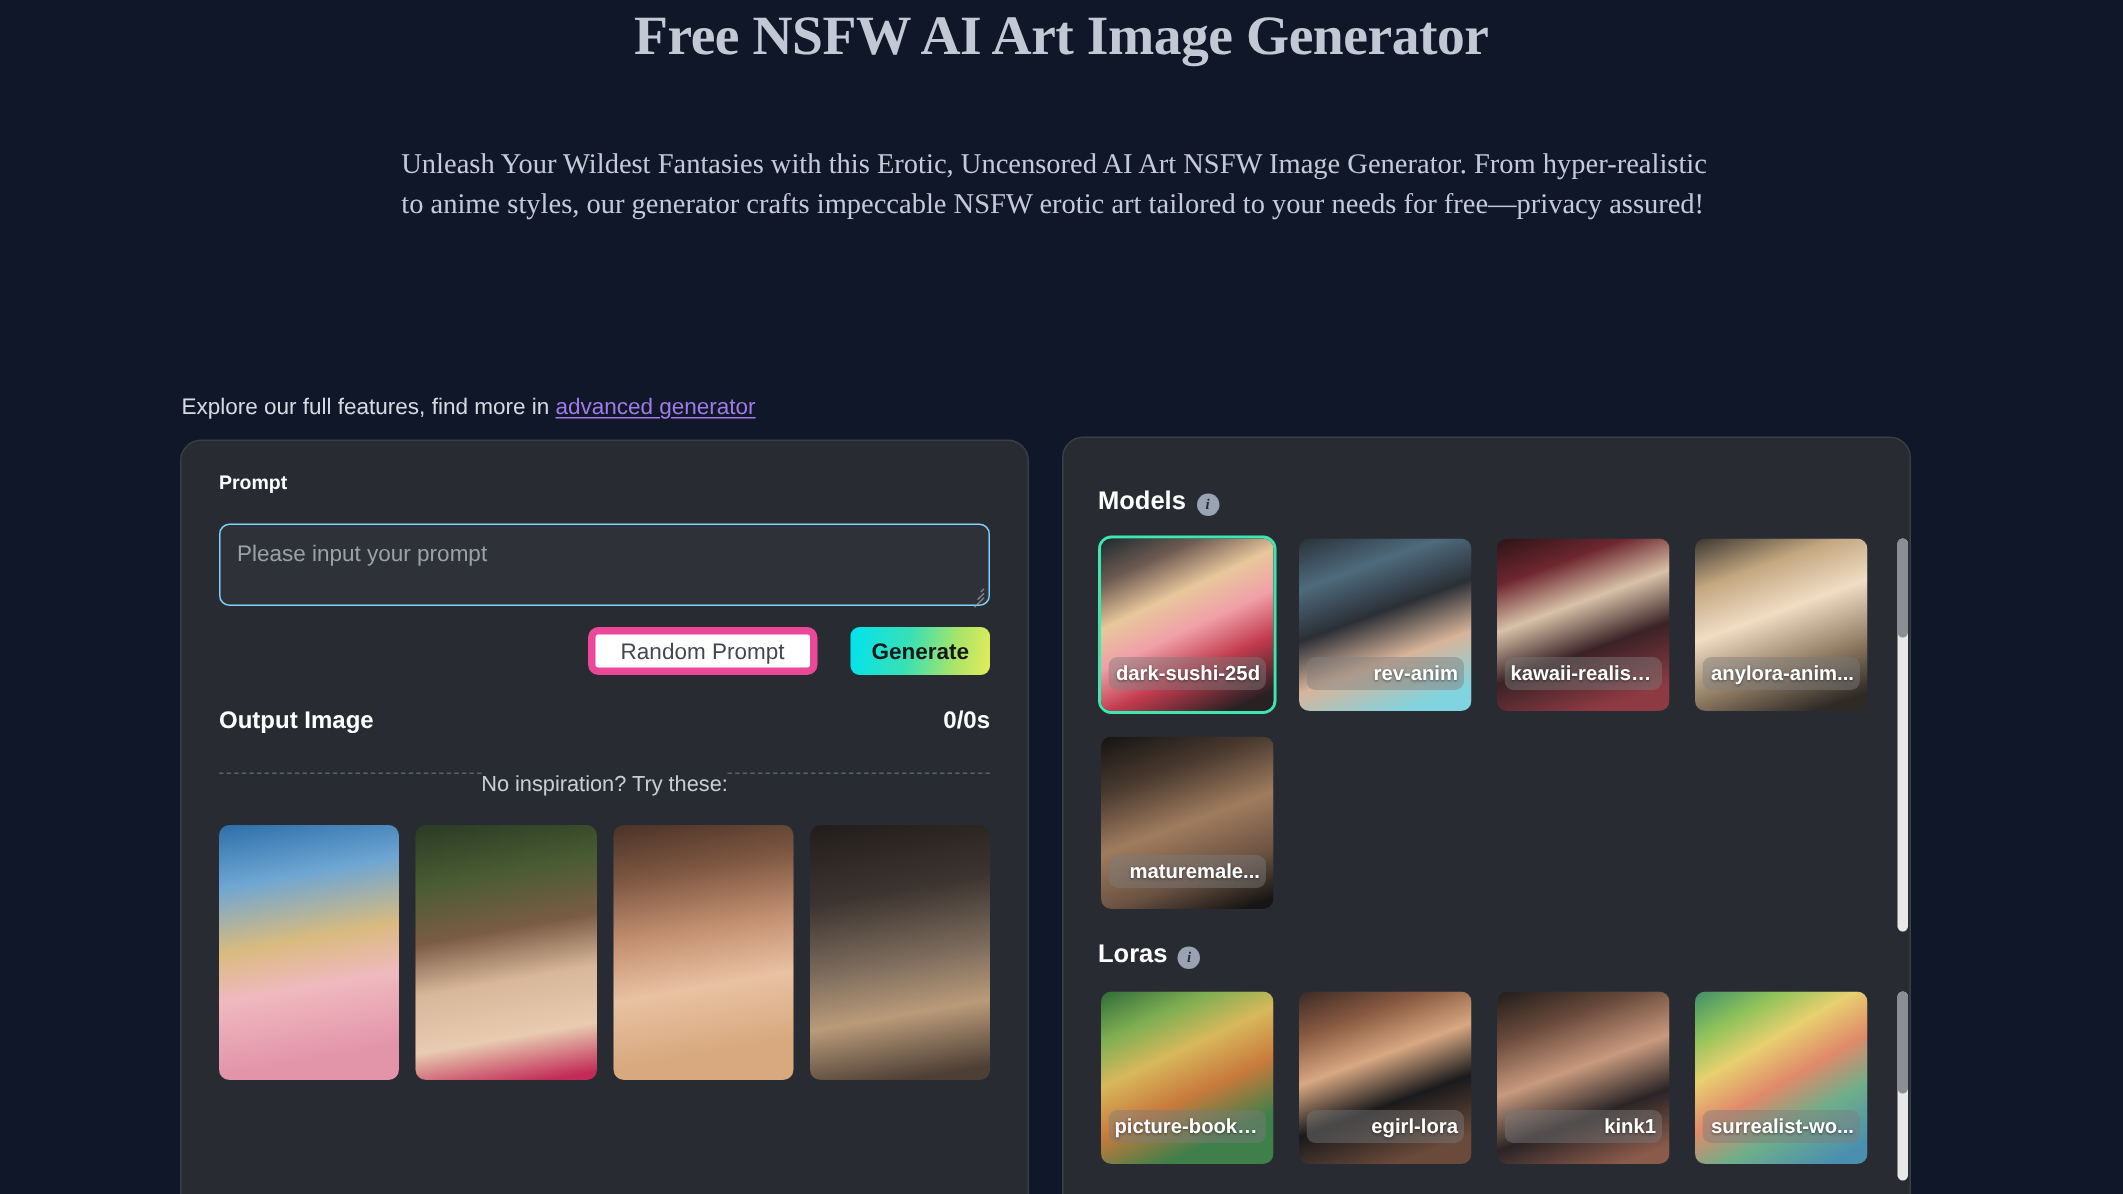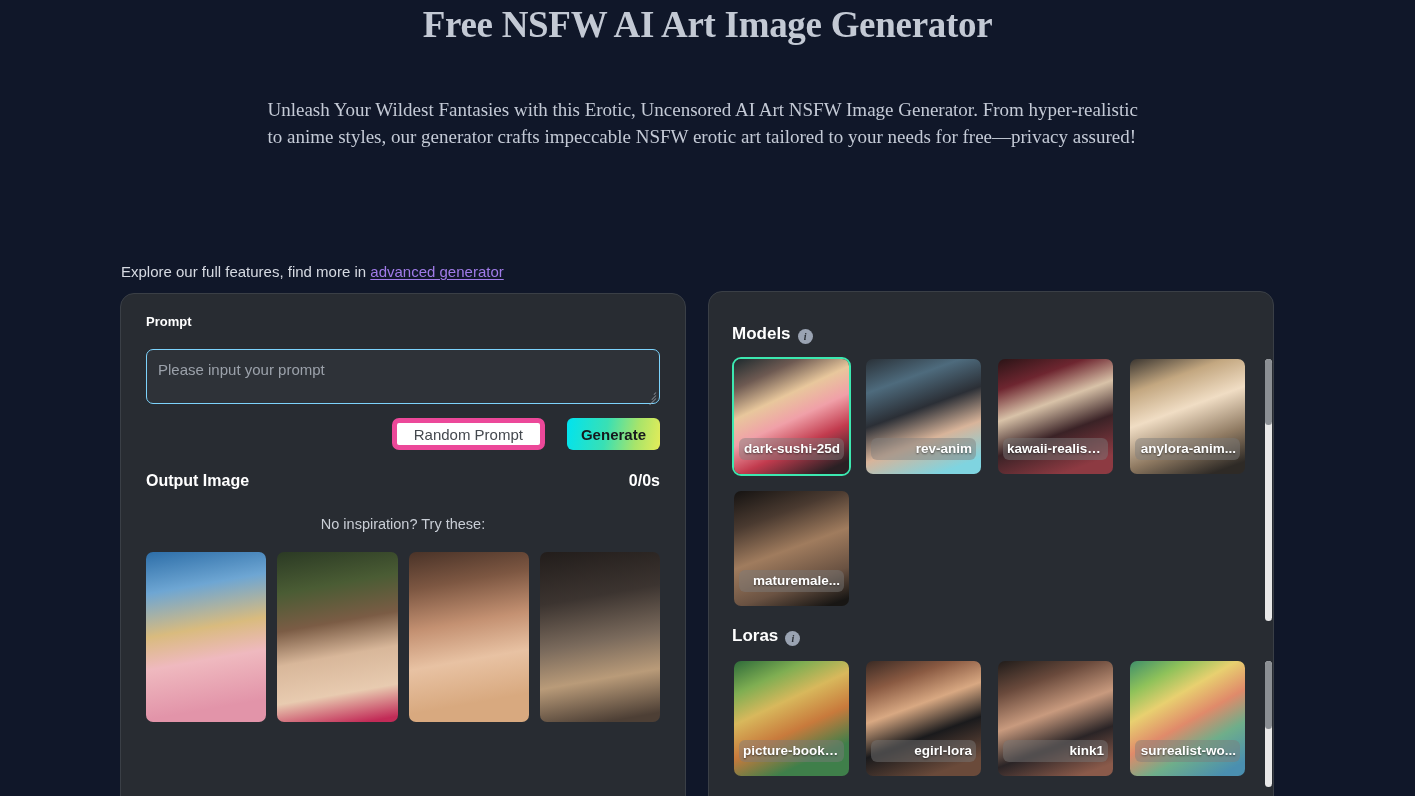--- a/index.html
+++ b/index.html
@@ -151,23 +151,21 @@
   .empty-hint {
     margin-top: 52px;
     text-align: center;
     font-size: 17px;
     font-weight: bold;
     color: #e7e9ec;
   }
 
   .divider-row {
     display: flex;
-    align-items: center;
     margin: 25px 25px 0 25px;
-    flex-direction: column;
   }
   .divider-row .line {
     flex: 1;
     height: 0;
     border-top: 1px dashed #5b6068;
   }
   .divider-row .txt {
     font-size: 14.5px;
     color: #c9ced6;
     white-space: nowrap;

